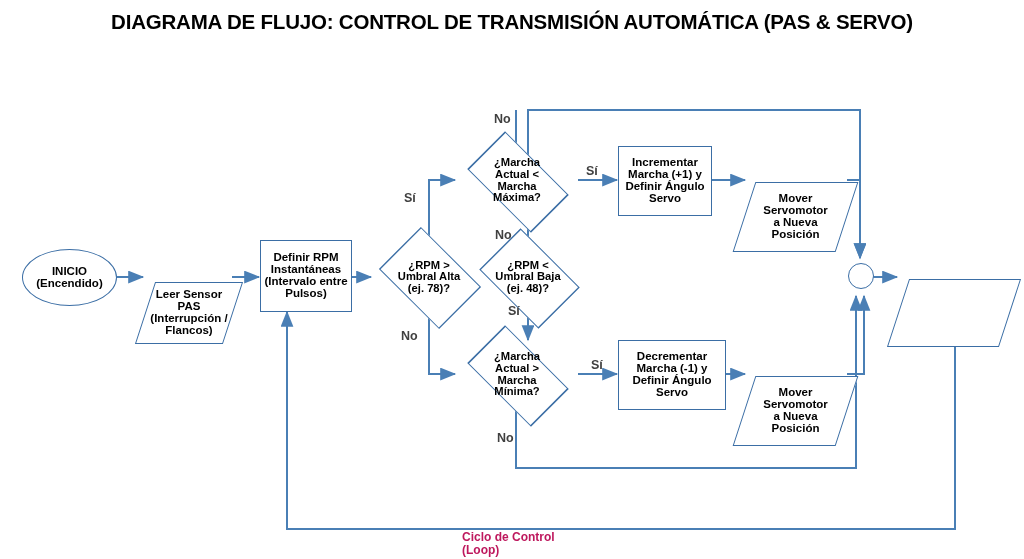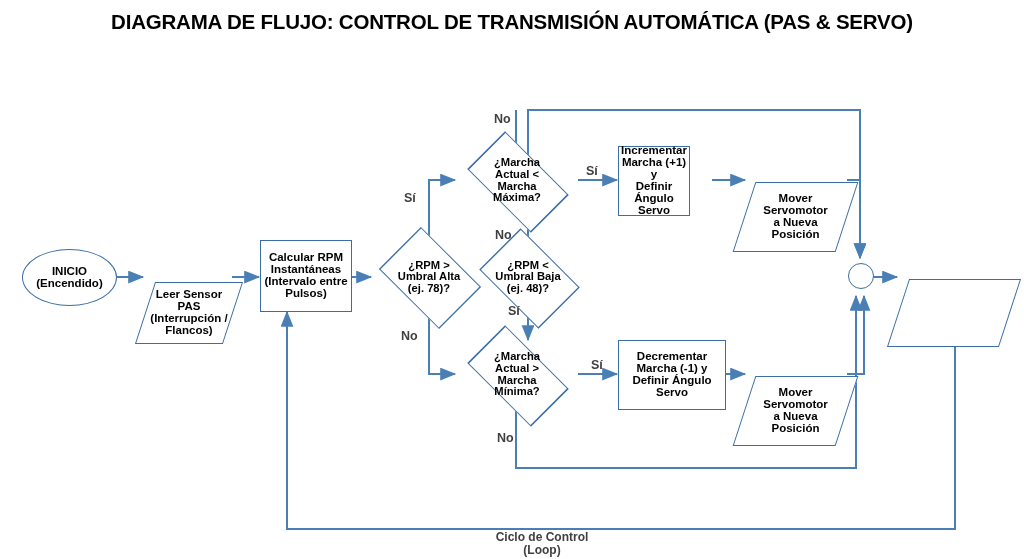--- a/index.html
+++ b/index.html
@@ -119,22 +119,21 @@
     font-weight: bold;
     color: #404040;
     font-family: "Liberation Sans", sans-serif;
     z-index: 4;
     white-space: nowrap;
   }
   .loop-label {
     position: absolute;
     font-size: 12px;
     font-weight: bold;
-    color: #404040;
-    text-align: center;
+    color: #be185d;
     line-height: 1.12;
     font-family: "Liberation Sans", sans-serif;
     white-space: pre-line;
     z-index: 4;
   }
 </style>
 </head>
 <body>
 
 <div id="canvas">
@@ -193,21 +192,21 @@
   </div>
 
   <div class="node io" style="left:145px; top:246px; width:88px; height:62px;">
     <span class="skew"></span>
     <span class="txt">Leer Sensor PAS
 (Interrupción /
 Flancos)</span>
   </div>
 
   <div class="node process" style="left:260px; top:240px; width:92px; height:72px;">
-    <span class="txt">Calcular RPM
+    <span class="txt">Definir RPM
 Instantáneas
 (Intervalo entre
 Pulsos)</span>
   </div>
 
   <div class="node decision" style="left:370px; top:236px; width:118px; height:82px;">
     <span class="dia" style="width:58px; height:58px; margin-left:-29px; margin-top:-29px; transform: rotate(45deg) scale(1.42,0.99);"></span>
     <span class="txt">¿RPM &gt;
 Umbral Alta
 (ej. 78)?</span>
@@ -229,21 +228,21 @@
   </div>
 
   <div class="node decision" style="left:455px; top:338px; width:124px; height:73px;">
     <span class="dia" style="width:52px; height:52px; margin-left:-26px; margin-top:-26px; transform: rotate(45deg) scale(1.67,0.99);"></span>
     <span class="txt">¿Marcha
 Actual &gt;
 Marcha
 Mínima?</span>
   </div>
 
-  <div class="node process" style="left:618px; top:146px; width:72px; height:70px;">
+  <div class="node process" style="left:618px; top:146px; width:94px; height:70px;">
     <span class="txt">Incrementar
 Marcha (+1) y
 Definir Ángulo
 Servo</span>
   </div>
 
   <div class="node io" style="left:744px; top:146px; width:103px; height:70px;">
     <span class="skew"></span>
     <span class="txt">Mover
 Servomotor

